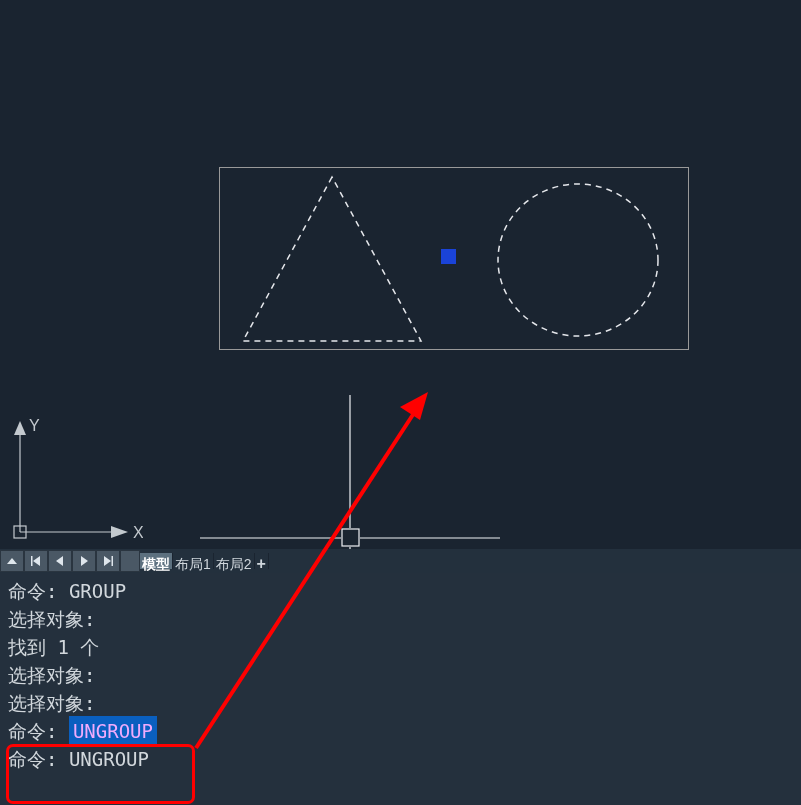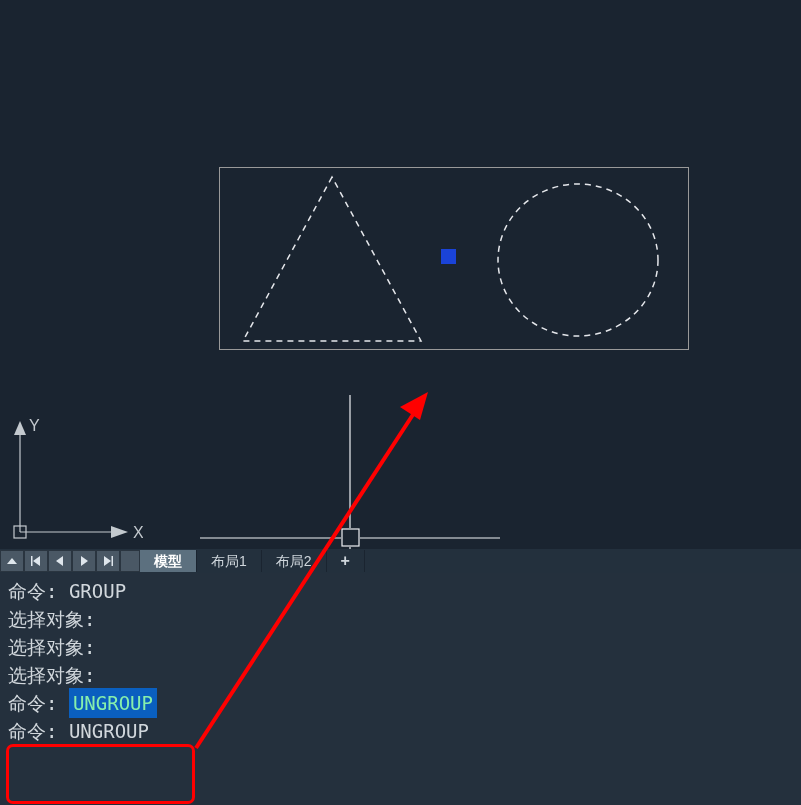--- a/index.html
+++ b/index.html
@@ -85,22 +85,22 @@
       cursor: pointer;
     }
     .nav-btn svg { display: block; }
     .nav-spacer {
       width: 20px;
       height: 22px;
       background: #4a5865;
       border: 1px solid #2a3540;
     }
     .tab {
-      padding: 0 14px;
-      height: 22px;
+      padding: 0 2px;
+      height: 16px;
       line-height: 22px;
       color: #cfd6dc;
       font-size: 14px;
       cursor: pointer;
       border-right: 1px solid #1a2430;
       background: #23303d;
     }
     .tab.active {
       background: #5c707f;
       color: #fff;
@@ -120,21 +120,21 @@
       background: #24303d;
       padding: 4px 8px;
       color: #d1d7dc;
       font-size: 19px;
       line-height: 28px;
       font-family: "Microsoft YaHei", "SimSun", monospace;
     }
     .cmd-line { display: block; white-space: pre; }
     .cmd-highlight {
       background: #0a5fbf;
-      color: #86efac;
+      color: #f0abfc;
       padding: 4px 4px;
     }
     .annotation-arrow {
       position: absolute;
       left: 0;
       top: 0;
       pointer-events: none;
     }
     .annotation-box {
       position: absolute;
@@ -215,20 +215,21 @@
   <div class="nav-spacer"></div>
   <div class="tab active">模型</div>
   <div class="tab">布局1</div>
   <div class="tab">布局2</div>
   <div class="tab plus">+</div>
 </div>
 
 <div class="command-area">
   <span class="cmd-line">命令: GROUP</span>
   <span class="cmd-line">选择对象:</span>
+  <span class="cmd-line">找到 1 个</span>
   <span class="cmd-line">选择对象:</span>
   <span class="cmd-line">选择对象:</span>
   <span class="cmd-line"><span>命令: </span><span class="cmd-highlight">UNGROUP</span></span>
   <span class="cmd-line">命令: UNGROUP</span>
 </div>
 
 <svg class="annotation-arrow" width="801" height="805">
   <line x1="196" y1="748" x2="414" y2="413" stroke="#f00" stroke-width="4"></line>
   <polygon points="428,392 420,420 400,407" fill="#f00"></polygon>
 </svg>

